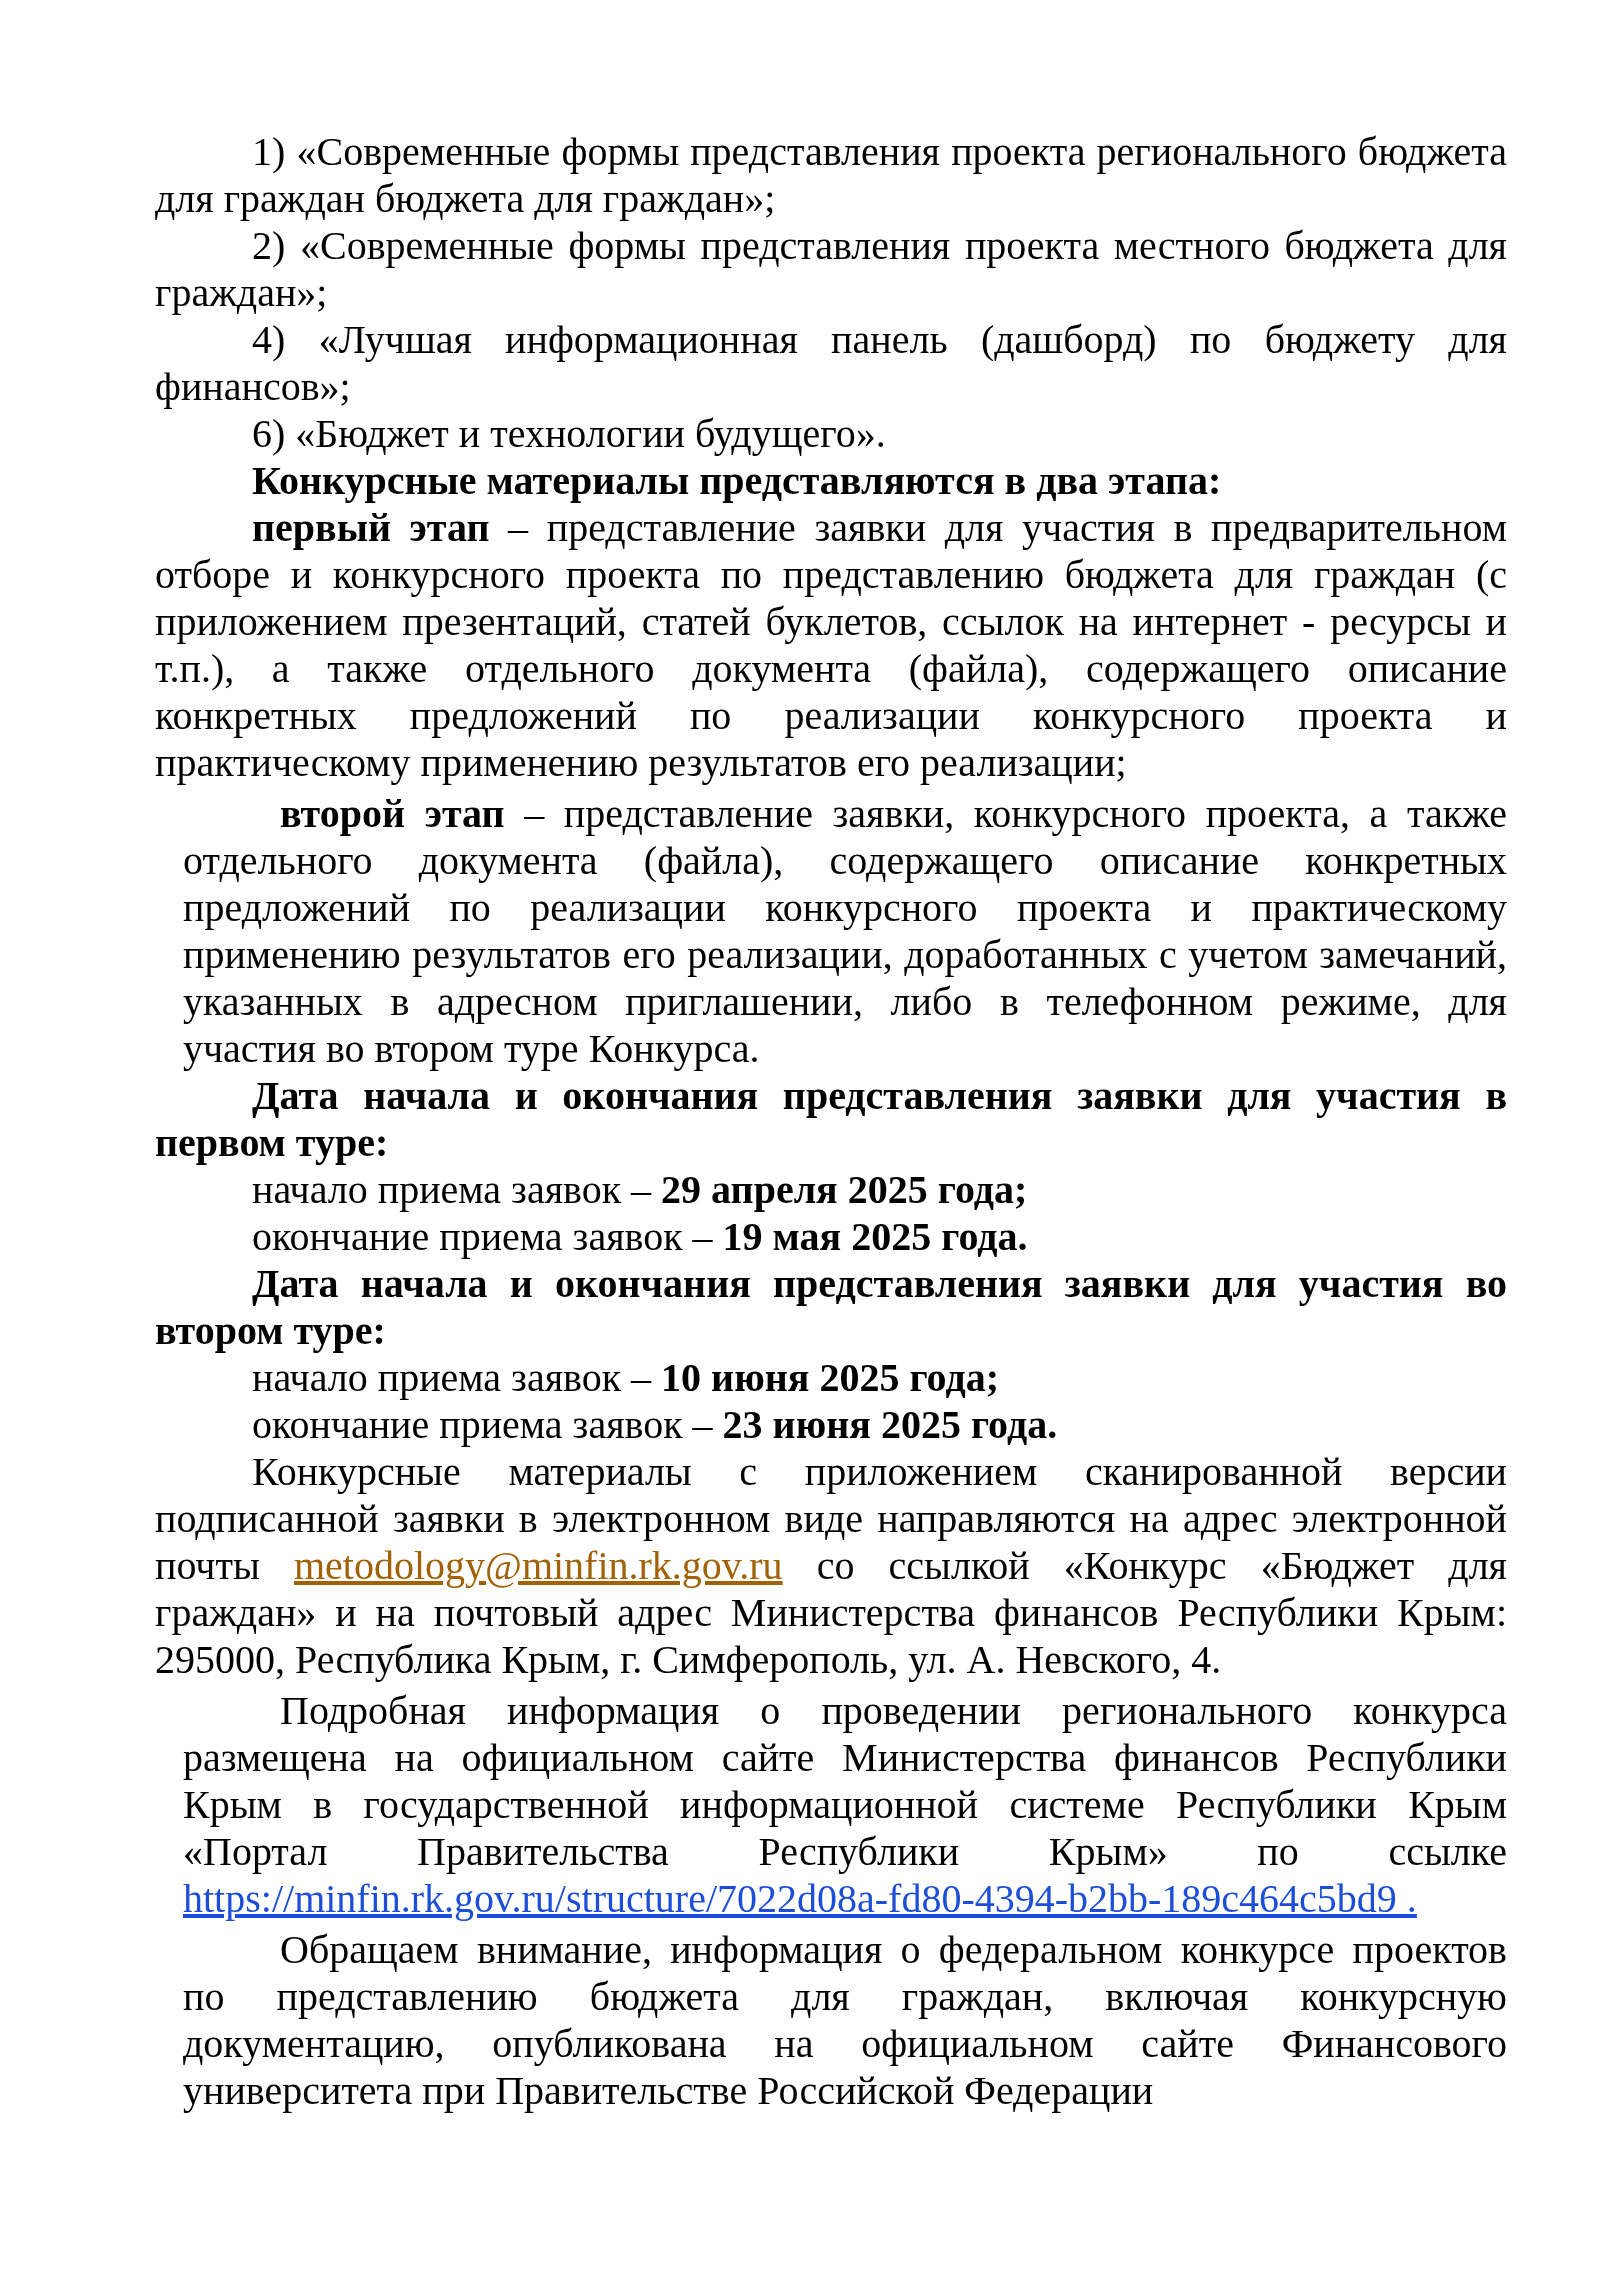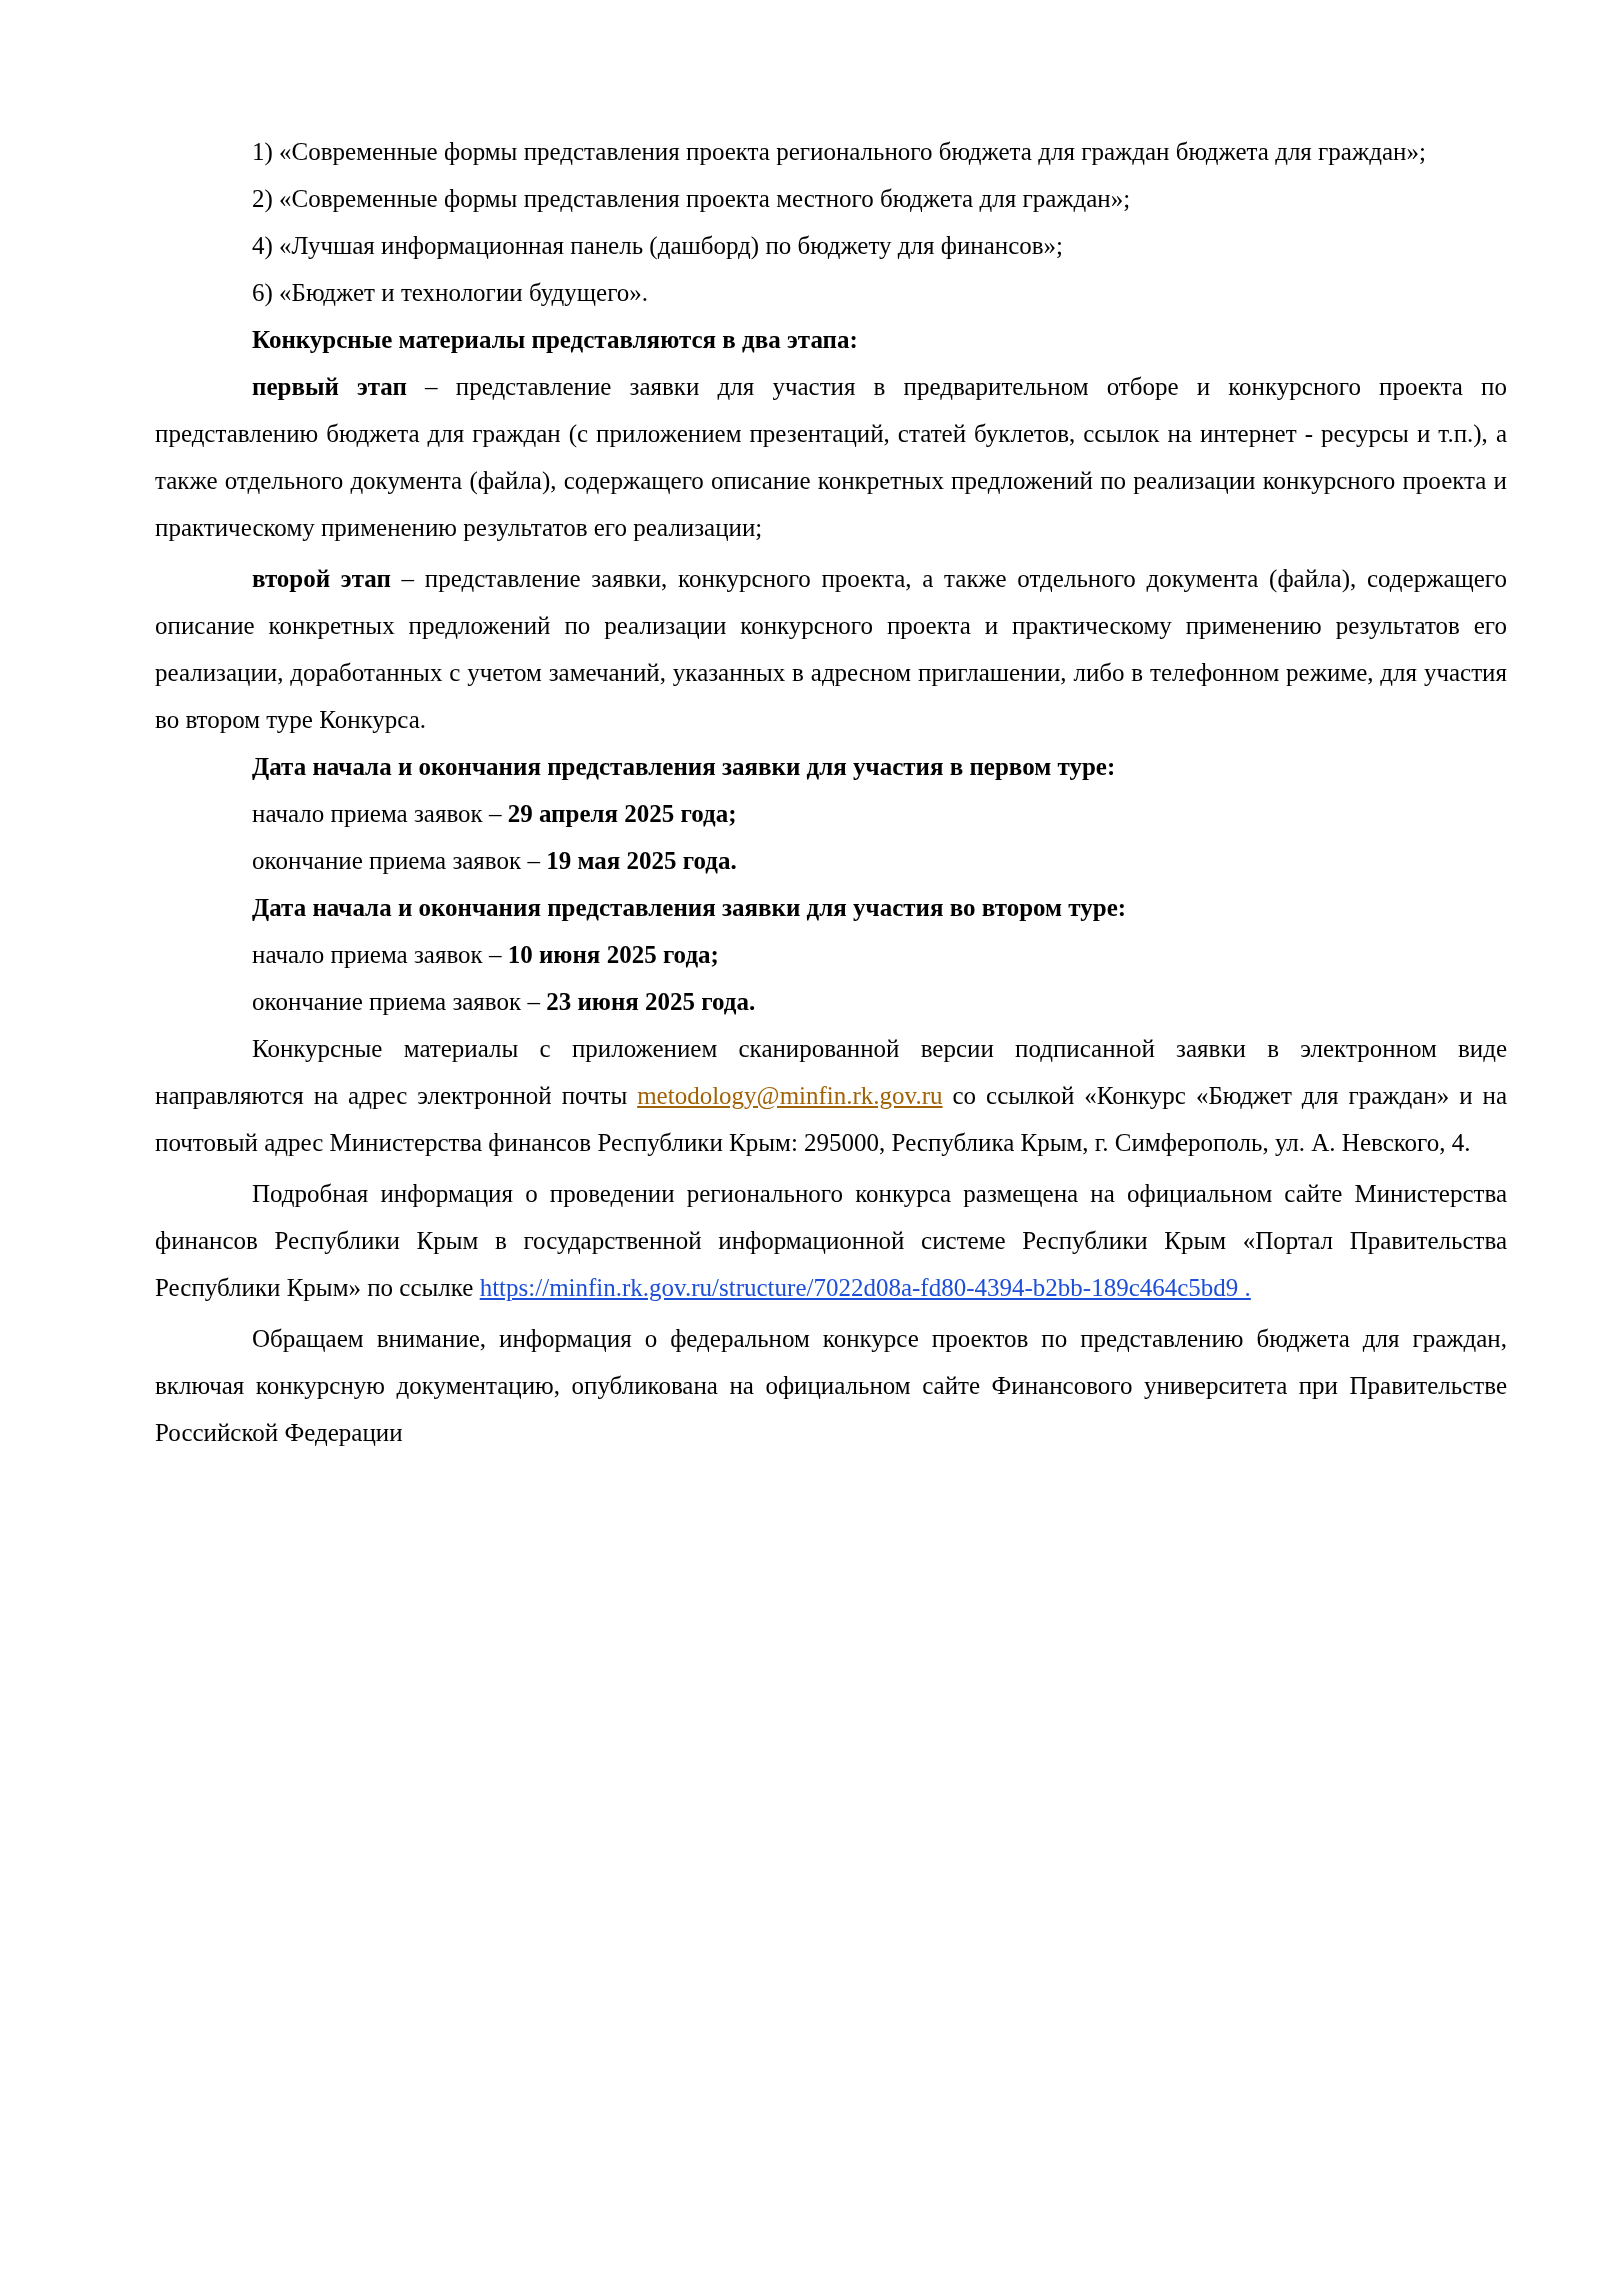--- a/index.html
+++ b/index.html
@@ -1,29 +1,29 @@
 <!DOCTYPE html>
 <html style="font-size:10.5px"><head>
 <meta charset="utf-8">
 <style>
   html, body { margin: 0; padding: 0; background: #ffffff; }
   body { width: 1623px; height: 2295px; position: relative; overflow: hidden; }
   .page {
     position: absolute; left: 155px; top: 128px; width: 1352px;
     font-family: "Liberation Serif", "DejaVu Serif", serif;
-    font-size: 25px; line-height: 47px; color: #000;
+    font-size: 40px; line-height: 47px; color: #000;
     text-align: justify;
   }
   .p { margin: 0; text-indent: 97px; }
   .spread { text-align-last: justify; }
   .b { font-weight: bold; }
   .tab { display: inline-block; width: 52px; }
   .email { text-decoration: underline; color: #a16207; }
   .link { color: #1d4ed8; text-decoration: underline; }
-  .gap { margin-top: 3.9px; }
+  .gap { margin-top: 3.9px; margin-left: 28px; }
 </style>
 </head>
 <body>
 
 <div class="page">
 
   <p class="p"><span>1)</span> <span>«Современные формы представления проекта регионального бюджета для граждан бюджета для граждан»;</span></p>
   <p class="p"><span>2)</span> <span>«Современные формы представления проекта местного бюджета для граждан»;</span></p>
   <p class="p"><span>4)</span> <span>«Лучшая информационная панель (дашборд) по бюджету для финансов»;</span></p>
   <p class="p"><span>6)</span> <span>«Бюджет и технологии будущего».</span></p>

